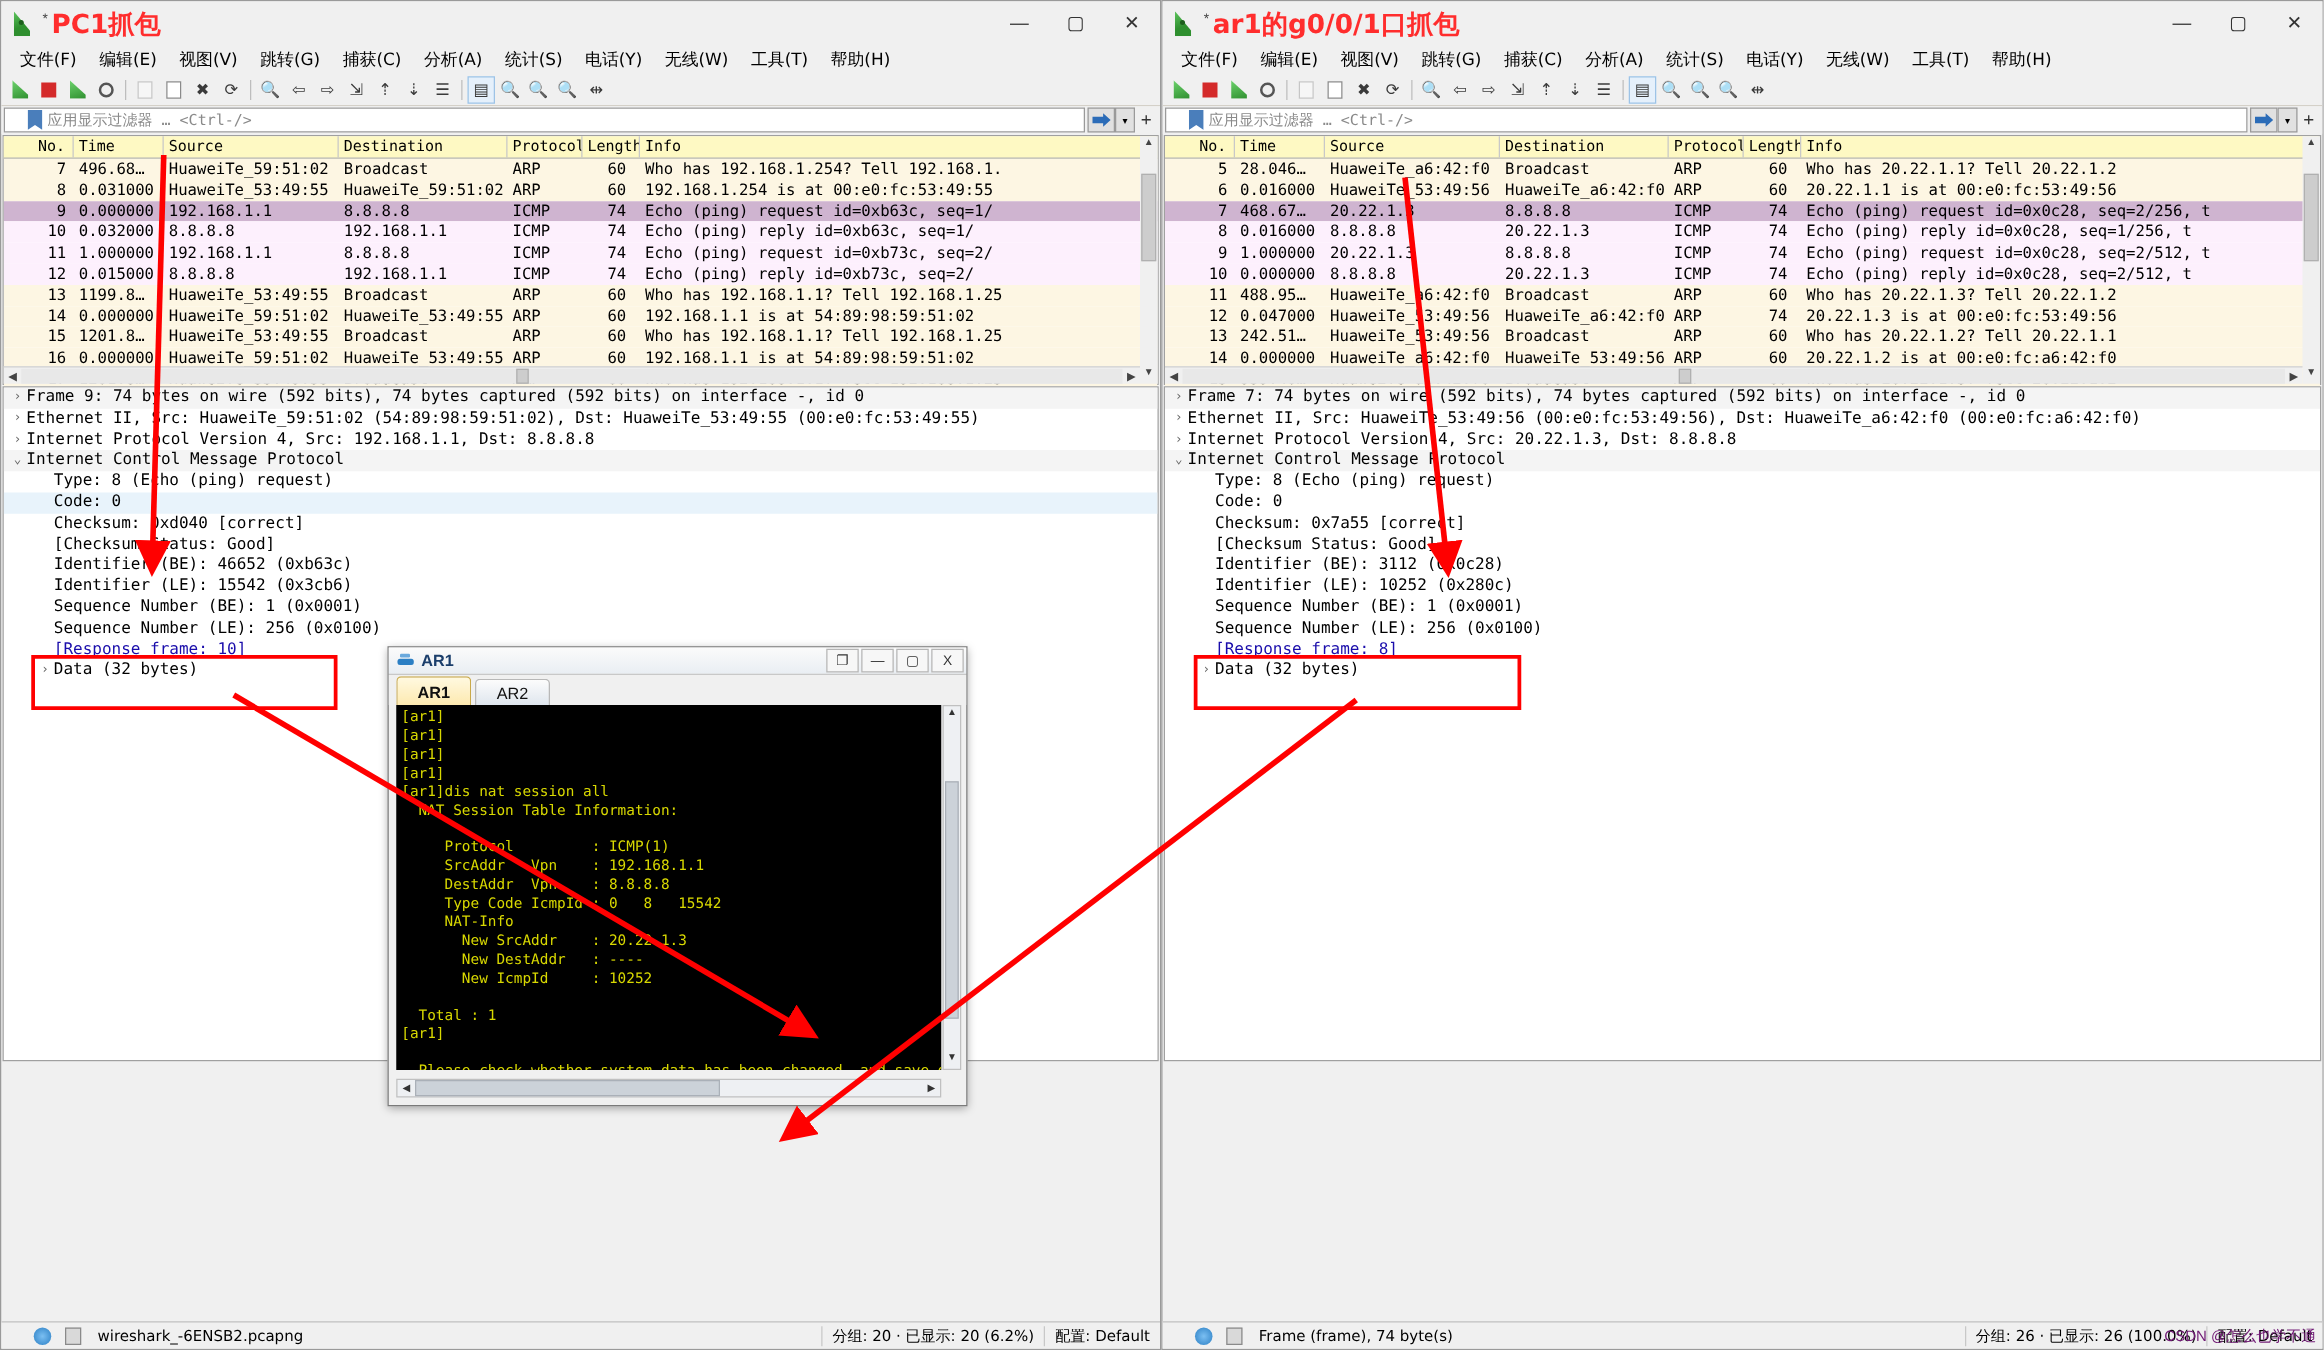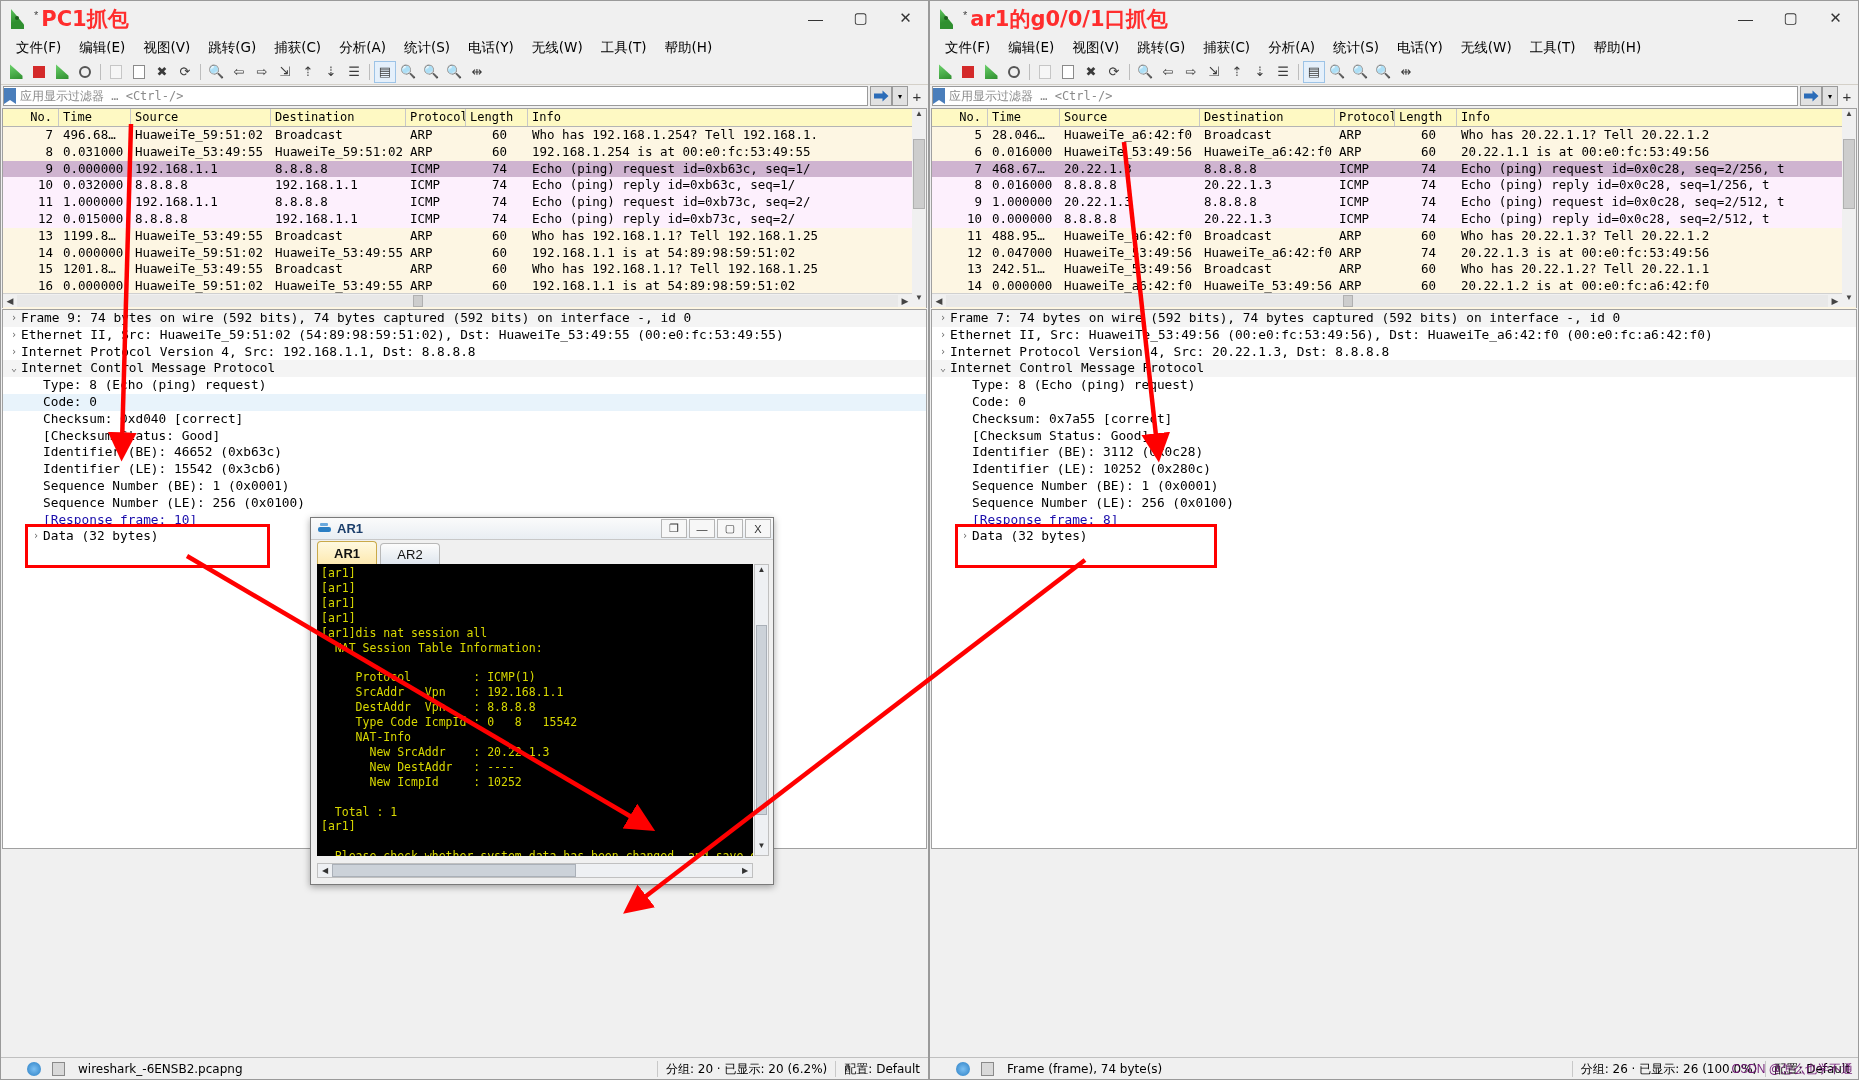--- a/index.html
+++ b/index.html
@@ -50,21 +50,21 @@
               clip-path:polygon(0 0,100% 78%,100% 100%,0 100%); }
   .sq-red { width:12px;height:12px;background:#d42a2a; }
   .circ { width:12px;height:12px;border:2px solid #555;border-radius:50%; }
   .pg { width:12px;height:14px;background:#fff;border:1px solid #8a8a8a; }
   .pg.dim { opacity:.4; }
 
   
   .filterbar { height:22px; display:flex; align-items:center; background:#f0f0f0;
                padding:0 2px; }
   .filterbox { flex:1; height:20px; background:#fff; border:1px solid #9a9a9a;
-               display:flex; align-items:center; padding-left:0; }
+               display:flex; align-items:center; padding-left:18px; }
   .bookmark { width:12px; height:16px; background:#4a7ebb; margin-right:4px;
               clip-path:polygon(0 0,100% 0,100% 100%,50% 75%,0 100%); flex:0 0 auto; }
   .fphold { color:#8a8a8a; font-size:12px; font-family:"DejaVu Sans Mono", monospace;
             white-space:nowrap; overflow:hidden; }
   .arrowbtn { width:22px; height:20px; background:#e1e1e1; border:1px solid #9a9a9a;
               display:flex;align-items:center;justify-content:center; margin-left:2px; }
   .arrowbtn .ico { width:15px;height:13px;background:#2b6cb8;
                    clip-path:polygon(0 30%,60% 30%,60% 8%,100% 50%,60% 92%,60% 70%,0 70%); }
   .cbtn { width:16px;height:20px;background:#e1e1e1;border:1px solid #9a9a9a;
           display:flex;align-items:center;justify-content:center;font-size:8px; }
@@ -80,21 +80,21 @@
                   line-height:17px; overflow:hidden; white-space:nowrap; }
   .pktrows { font-family:"DejaVu Sans Mono", monospace; font-size:12.5px;
              overflow:hidden; }
   .prow { display:flex; height:16.8px; line-height:16.8px; white-space:nowrap; }
   .prow > div { padding-left:4px; overflow:hidden; }
   .c-no   { width:56px; text-align:right; padding-right:6px; padding-left:0; }
   .c-time { width:72px; }
   .c-src  { width:140px; }
   .c-dst  { width:135px; }
   .c-prot { width:60px; }
-  .c-len  { width:62px; text-align:right; padding-right:21px; padding-left:0; }
+  .c-len  { width:46px; text-align:right; padding-right:11px; padding-left:0; }
   .c-info { flex:1; }
   .bg-arp  { background:#fdf6e3; }
   .bg-icmp { background:#fdf0fd; }
   .bg-sel  { background:#cfb4d0; }
 
   .hscroll { height:14px; background:#f0f0f0; border-top:1px solid #d0d0d0;
              display:flex; align-items:center; }
   .hscroll .lar,.hscroll .rar { width:14px;text-align:center;font-size:9px;color:#444; }
   .hstrack { flex:1; height:12px; background:#e8e8e8; position:relative; }
   .hsthumb { position:absolute; top:0; height:12px; background:#cdcdcd;

